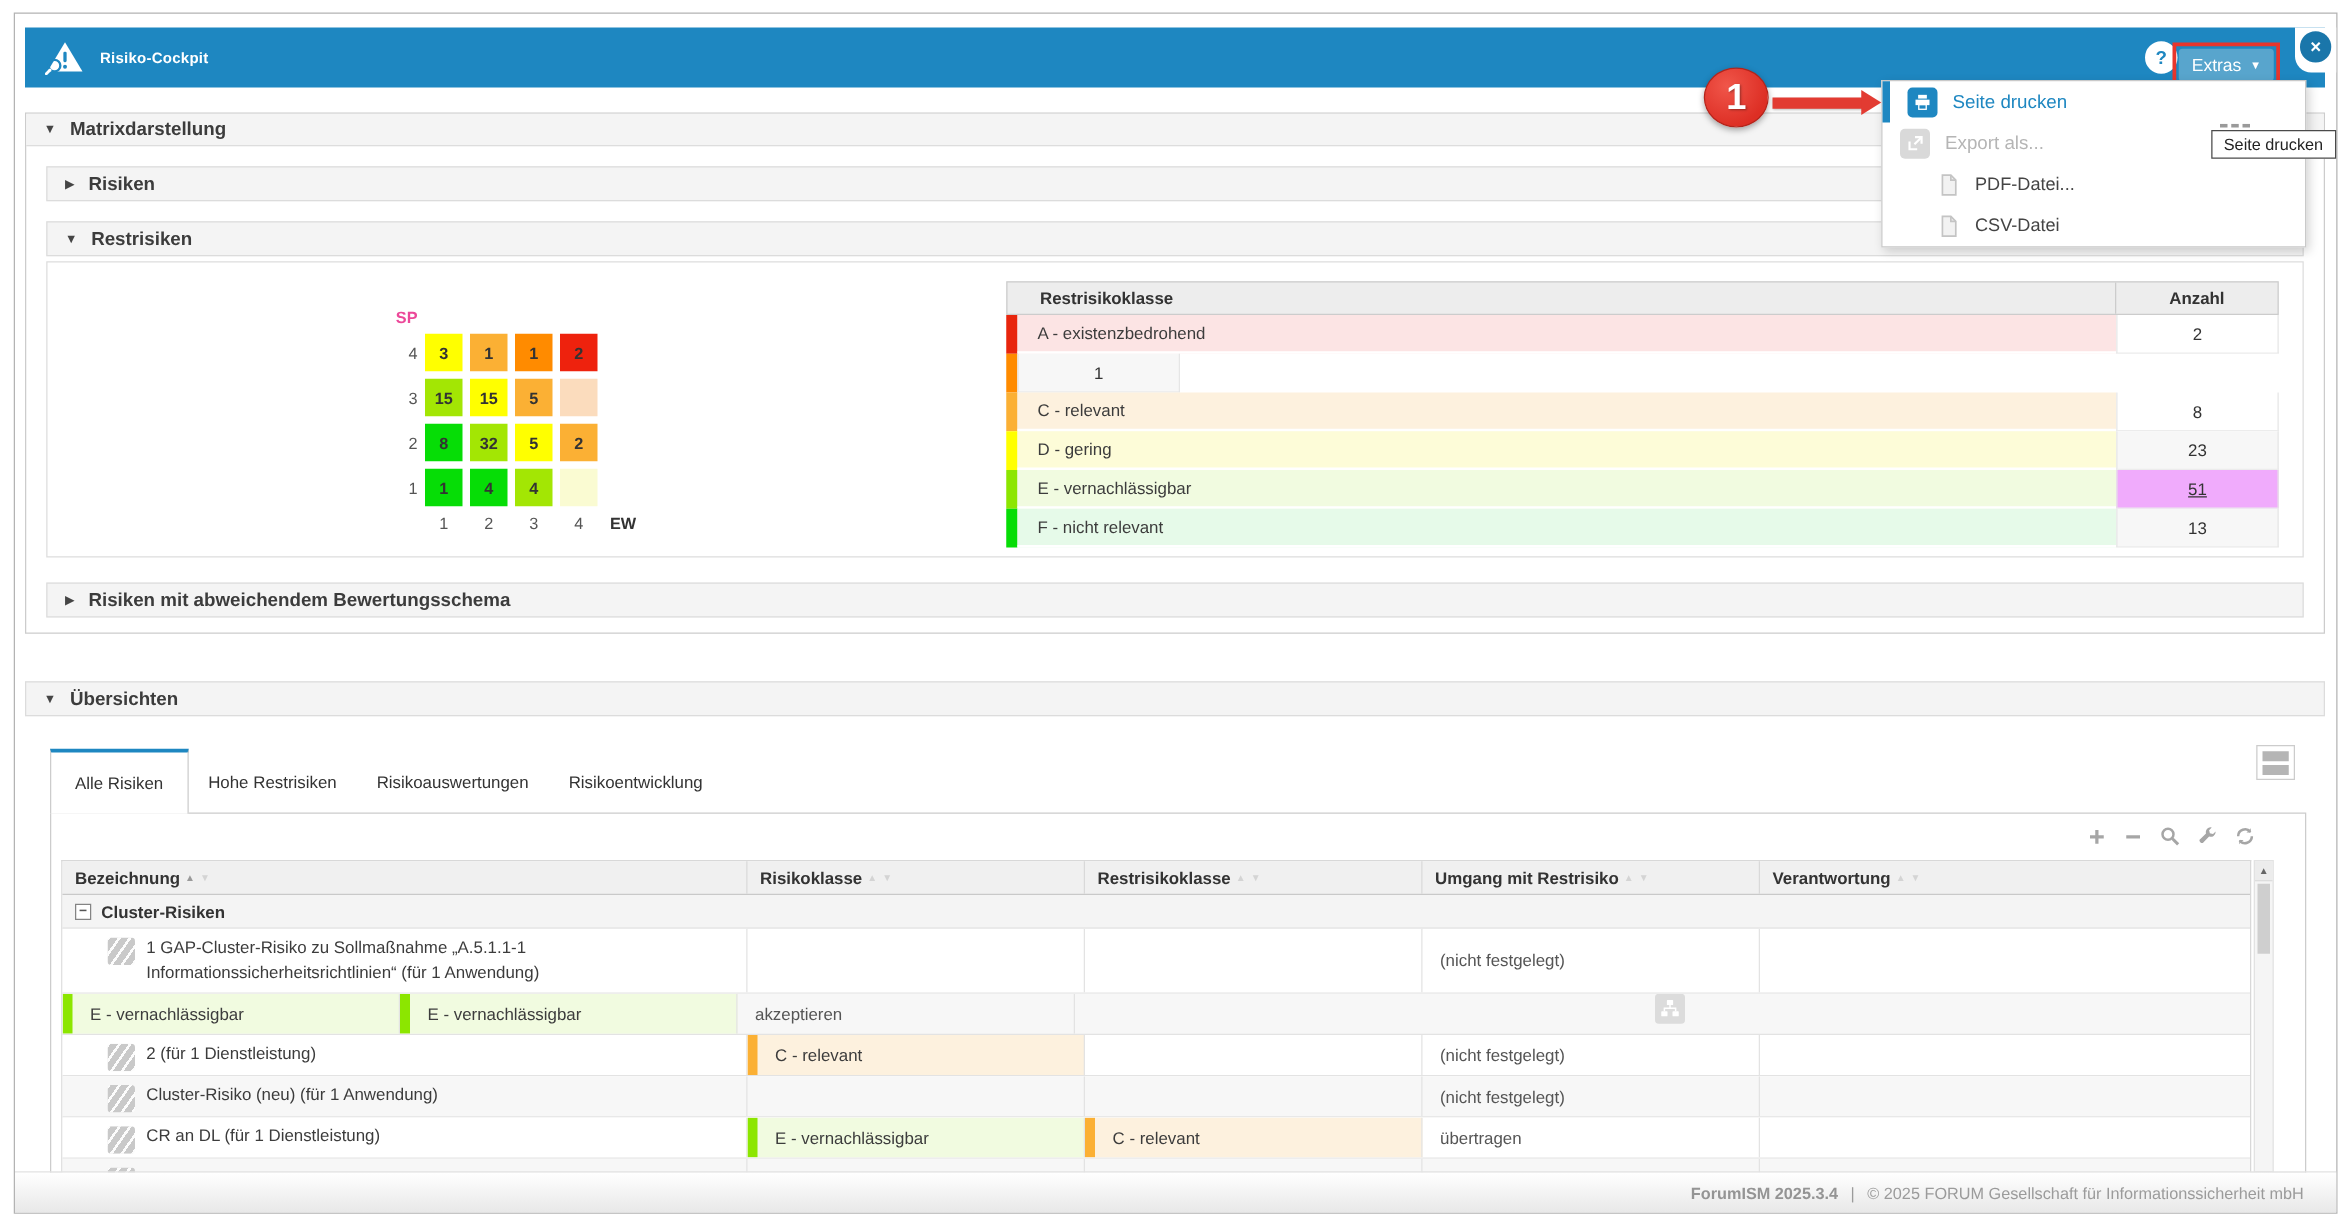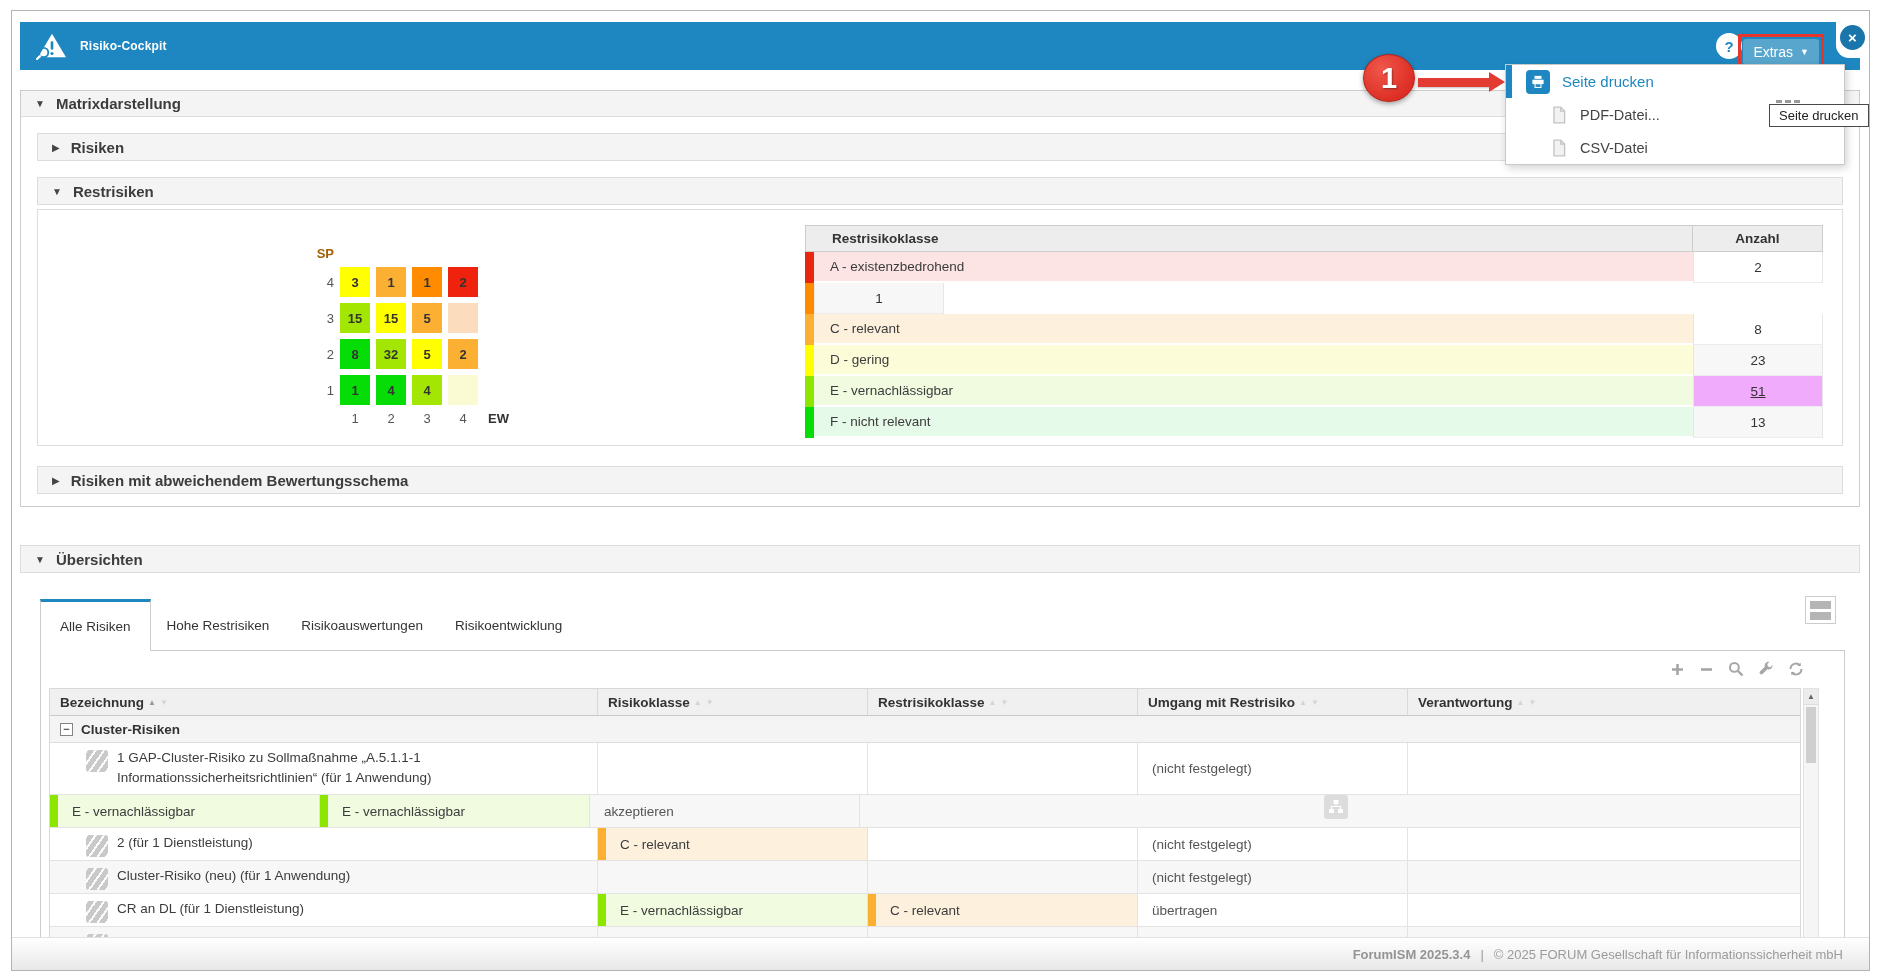--- a/index.html
+++ b/index.html
@@ -37,21 +37,21 @@
                     position:relative; }
   .grid-icon { position:absolute; right:86px; top:8px; }
   .inner-bar { position:absolute; left:16px; right:16px; }
   .bar-risiken { top:42px; } .bar-restrisiken { top:86px; } .bar-deviating { top:375px; }
   .restrisiken-box { position:absolute; left:16px; right:16px; top:118px; height:237px; border:1px solid #ddd; }
 
   
   .matrix { position:absolute; left:270px; top:36px; display:flex; flex-direction:column; gap:6px; }
   .mrow { display:flex; gap:6px; align-items:center; }
   .mylab { width:26px; text-align:right; font-size:13px; color:#555; }
-  .msp { font-weight:700; color:#a16207; }
+  .msp { font-weight:700; color:#ec4899; }
   .mcell { width:30px; height:30px; display:flex; align-items:center; justify-content:center;
            font-weight:700; font-size:13px; color:#333; }
   .mtick { width:30px; text-align:center; font-size:13px; color:#555; }
   .mew { width:40px; font-weight:700; color:#333; font-size:13px; padding-left:4px; }
 
   
   .class-table { position:absolute; right:19px; top:15px; width:1018px; font-size:13.5px; }
   .ct-header { display:flex; height:27px; background:#ededed; border:1px solid #ccc; font-weight:700; color:#333; }
   .ct-header .ct-hl { flex:1; padding-left:26px; line-height:25px; }
   .ct-header .ct-hc { width:130px; text-align:center; line-height:25px; border-left:1px solid #ccc; }
@@ -482,20 +482,30 @@
             <g fill="#fff">
               <rect x="4" y="1" width="8" height="3.4"></rect>
               <rect x="1.6" y="5.4" width="12.8" height="5"></rect>
               <rect x="4" y="9.4" width="8" height="5.4"></rect>
             </g>
             <rect x="5.2" y="10.6" width="5.6" height="3" fill="#1e87c1"></rect>
           </svg>
       </span>
       <span>Seite drucken</span>
     </div>
+    <div class="menu-item disabled">
+      <span class="mi-icon mi-export">
+        <svg width="14" height="14" viewBox="0 0 16 16">
+            <path d="M3 6v7h7" stroke="#fff" stroke-width="2" fill="none"></path>
+            <path d="M8 2h6v6" stroke="#fff" stroke-width="2" fill="none"></path>
+            <line x1="14" y1="2" x2="7.5" y2="8.5" stroke="#fff" stroke-width="2"></line>
+          </svg>
+      </span>
+      <span>Export als...</span>
+    </div>
     <div class="menu-item sub">
       <span style="display:flex;">
         <svg width="18" height="18" viewBox="0 0 16 16">
             <path d="M3.5 1h6l3.5 3.5V15h-9.5z" fill="#f2f2f2" stroke="#c4c4c4" stroke-width="1.2"></path>
             <path d="M9.5 1v3.5H13" fill="none" stroke="#c4c4c4" stroke-width="1.2"></path>
           </svg>
       </span>
       <span>PDF-Datei...</span>
     </div>
     <div class="menu-item sub">

